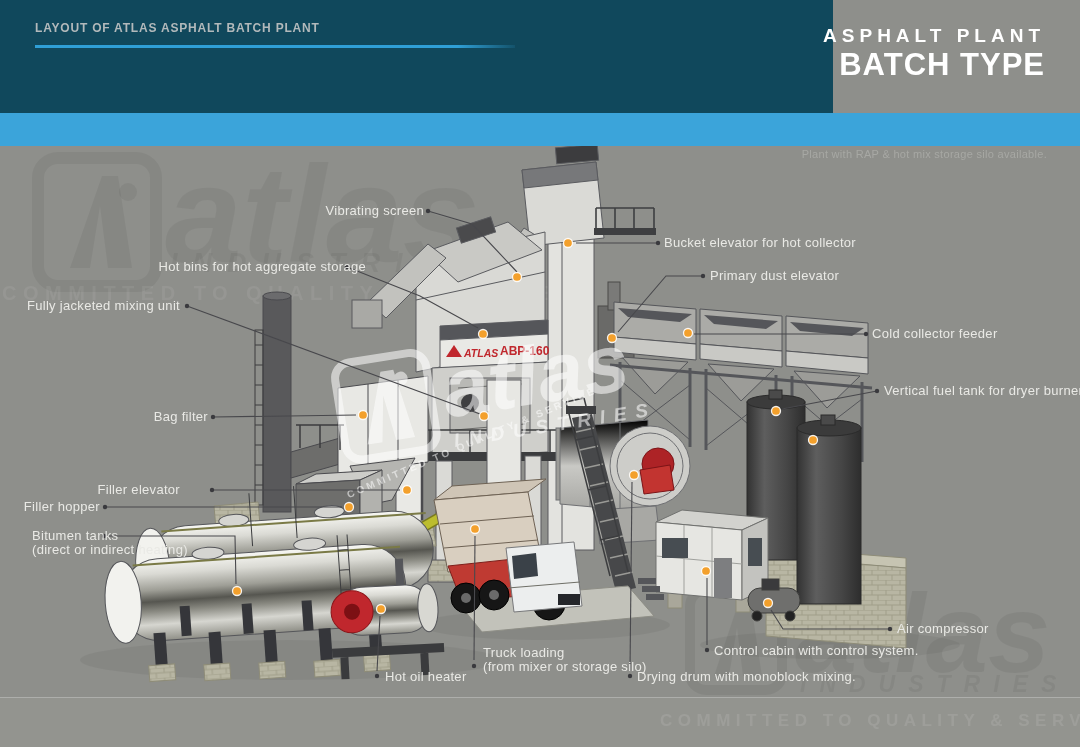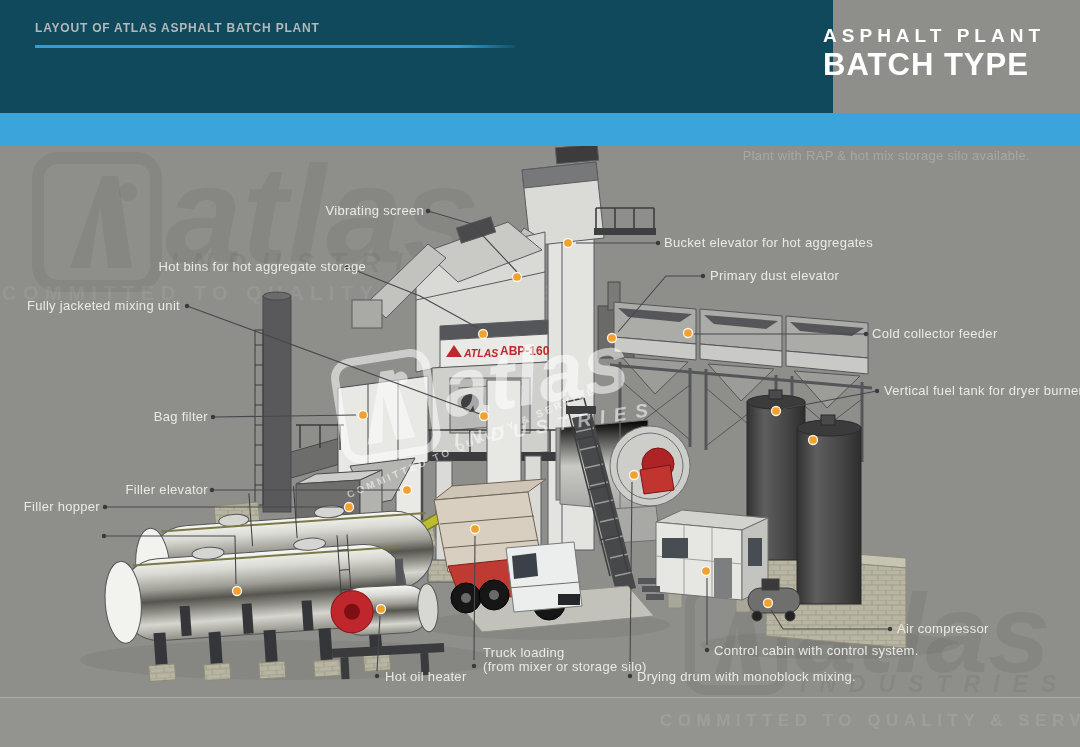--- a/index.html
+++ b/index.html
@@ -4,25 +4,25 @@
 <style>
   html,body{margin:0;padding:0;background:#6f706c;}
   .stage{position:relative;width:1080px;height:747px;overflow:hidden;
          background:#8e8f8b;font-family:"Liberation Sans",sans-serif;}
   
   .hdr-teal{position:absolute;left:0;top:0;width:833px;height:113px;background:#10485c;}
   .hdr-title{position:absolute;left:35px;top:21px;font-size:12px;font-weight:bold;
              letter-spacing:.8px;color:#b2b9bb;white-space:nowrap;}
   .hdr-underline{position:absolute;left:35px;top:45px;width:480px;height:3px;
                  background:linear-gradient(90deg,#2f9fd6 0%,#2f9fd6 88%,rgba(47,159,214,.12) 100%);}
-  .brand{position:absolute;right:35px;top:26px;color:#ffffff;line-height:1;}
+  .brand{position:absolute;right:35px;top:26px;text-align:right;color:#ffffff;line-height:1;}
   .brand-l1{font-size:19px;font-weight:800;letter-spacing:5px;}
   .brand-l2{font-size:31px;font-weight:800;letter-spacing:1px;margin-top:4px;}
   .stripe{position:absolute;left:0;top:113px;width:1080px;height:33px;background:#3ba4da;}
-  .note{position:absolute;right:50px;top:148px;font-size:13px;color:#a7a8a4;letter-spacing:.3px;}
+  .note{position:absolute;right:33px;top:148px;font-size:11px;color:#a7a8a4;letter-spacing:.3px;}
   
   .bottom-line{position:absolute;left:0;top:697px;width:1080px;height:1px;background:rgba(255,255,255,.28);}
   .bottom-band{position:absolute;left:0;top:698px;width:1080px;height:49px;background:#93948f;}
   
   .lbl{position:absolute;font-size:13px;line-height:14px;color:#e9e9e5;letter-spacing:.3px;
        white-space:nowrap;}
   .lbl-r{text-align:center;}
   .svg-abs{position:absolute;left:0;top:0;}
 </style>
 </head>
@@ -380,29 +380,33 @@
         <circle cx="237" cy="591" r="4.5"></circle>
       <circle cx="381" cy="609" r="4.5"></circle>
         <circle cx="475" cy="529" r="4.5"></circle>
       <circle cx="634" cy="475" r="4.5"></circle>
         <circle cx="706" cy="571" r="4.5"></circle>
       <circle cx="768" cy="603" r="4.5"></circle>
     </g>
   </svg>
 
   <div class="lbl lbl-r" style="right:656px;top:204px"><span>Vibrating screen</span></div>
-  <div class="lbl" style="left:664px;top:236px"><span>Bucket elevator for hot aggregates</span></div>
+  <div class="lbl" style="left:664px;top:236px"><span>Bucket elevator for hot collector</span></div>
   <div class="lbl lbl-r" style="right:714px;top:260px"><span>Hot bins for hot aggregate storage</span></div>
   <div class="lbl" style="left:710px;top:269px"><span>Primary dust elevator</span></div>
   <div class="lbl lbl-r" style="right:900px;top:299px"><span>Fully jacketed mixing unit</span></div>
   <div class="lbl" style="left:872px;top:327px"><span>Cold collector feeder</span></div>
   <div class="lbl" style="left:884px;top:384px"><span>Vertical fuel tank for dryer burner</span></div>
   <div class="lbl lbl-r" style="right:872px;top:410px"><span>Bag filter</span></div>
-  <div class="lbl lbl-r" style="right:872px;top:483px"><span>Filler elevator</span></div>
+  <div class="lbl lbl-r" style="right:900px;top:483px"><span>Filler elevator</span></div>
   <div class="lbl lbl-r" style="right:980px;top:500px"><span>Filler hopper</span></div>
+  <div class="lbl" style="left:32px;top:529px">
+    <span style="display:block">Bitumen tanks</span>
+    <span style="display:block">(direct or indirect heating)</span>
+  </div>
   <div class="lbl" style="left:385px;top:670px"><span>Hot oil heater</span></div>
   <div class="lbl" style="left:483px;top:646px">
     <span style="display:block">Truck loading</span>
     <span style="display:block">(from mixer or storage silo)</span>
   </div>
   <div class="lbl" style="left:637px;top:670px"><span>Drying drum with monoblock mixing.</span></div>
   <div class="lbl" style="left:714px;top:644px"><span>Control cabin with control system.</span></div>
   <div class="lbl" style="left:897px;top:622px"><span>Air compressor</span></div>
 
   <div class="bottom-line"></div>

